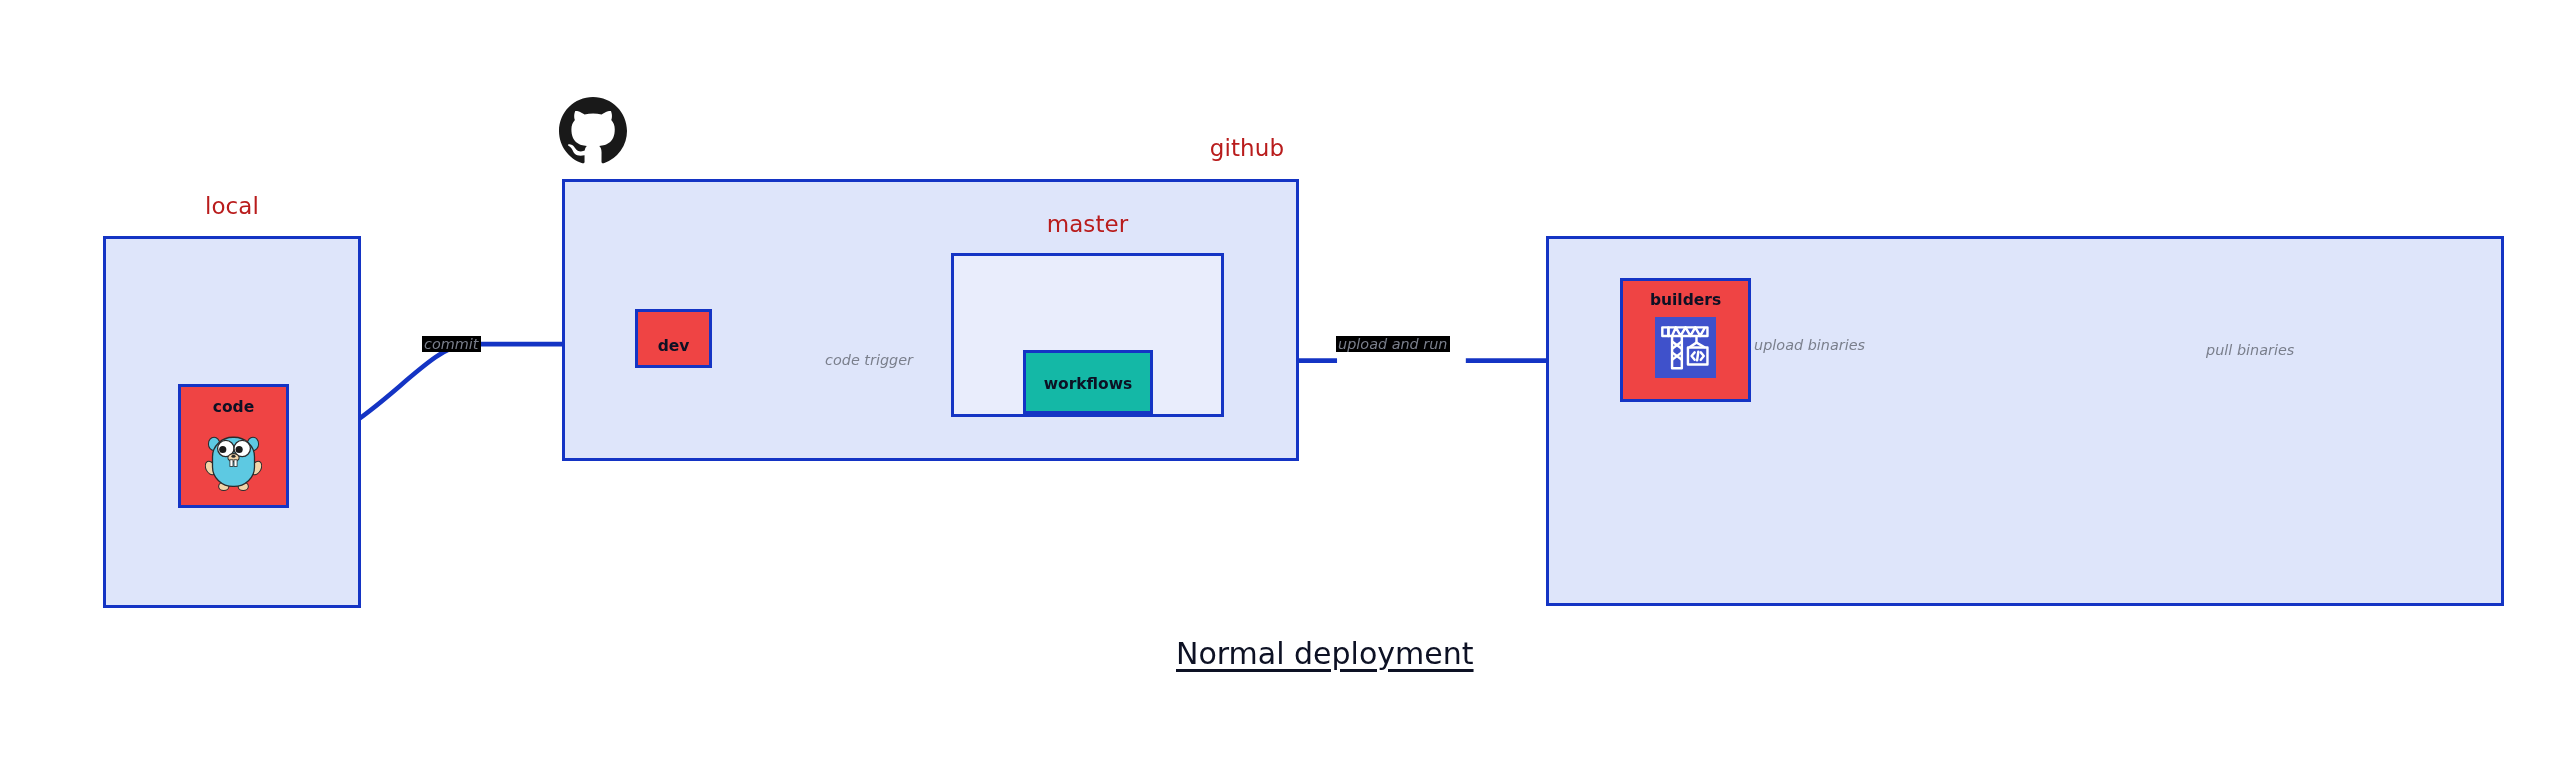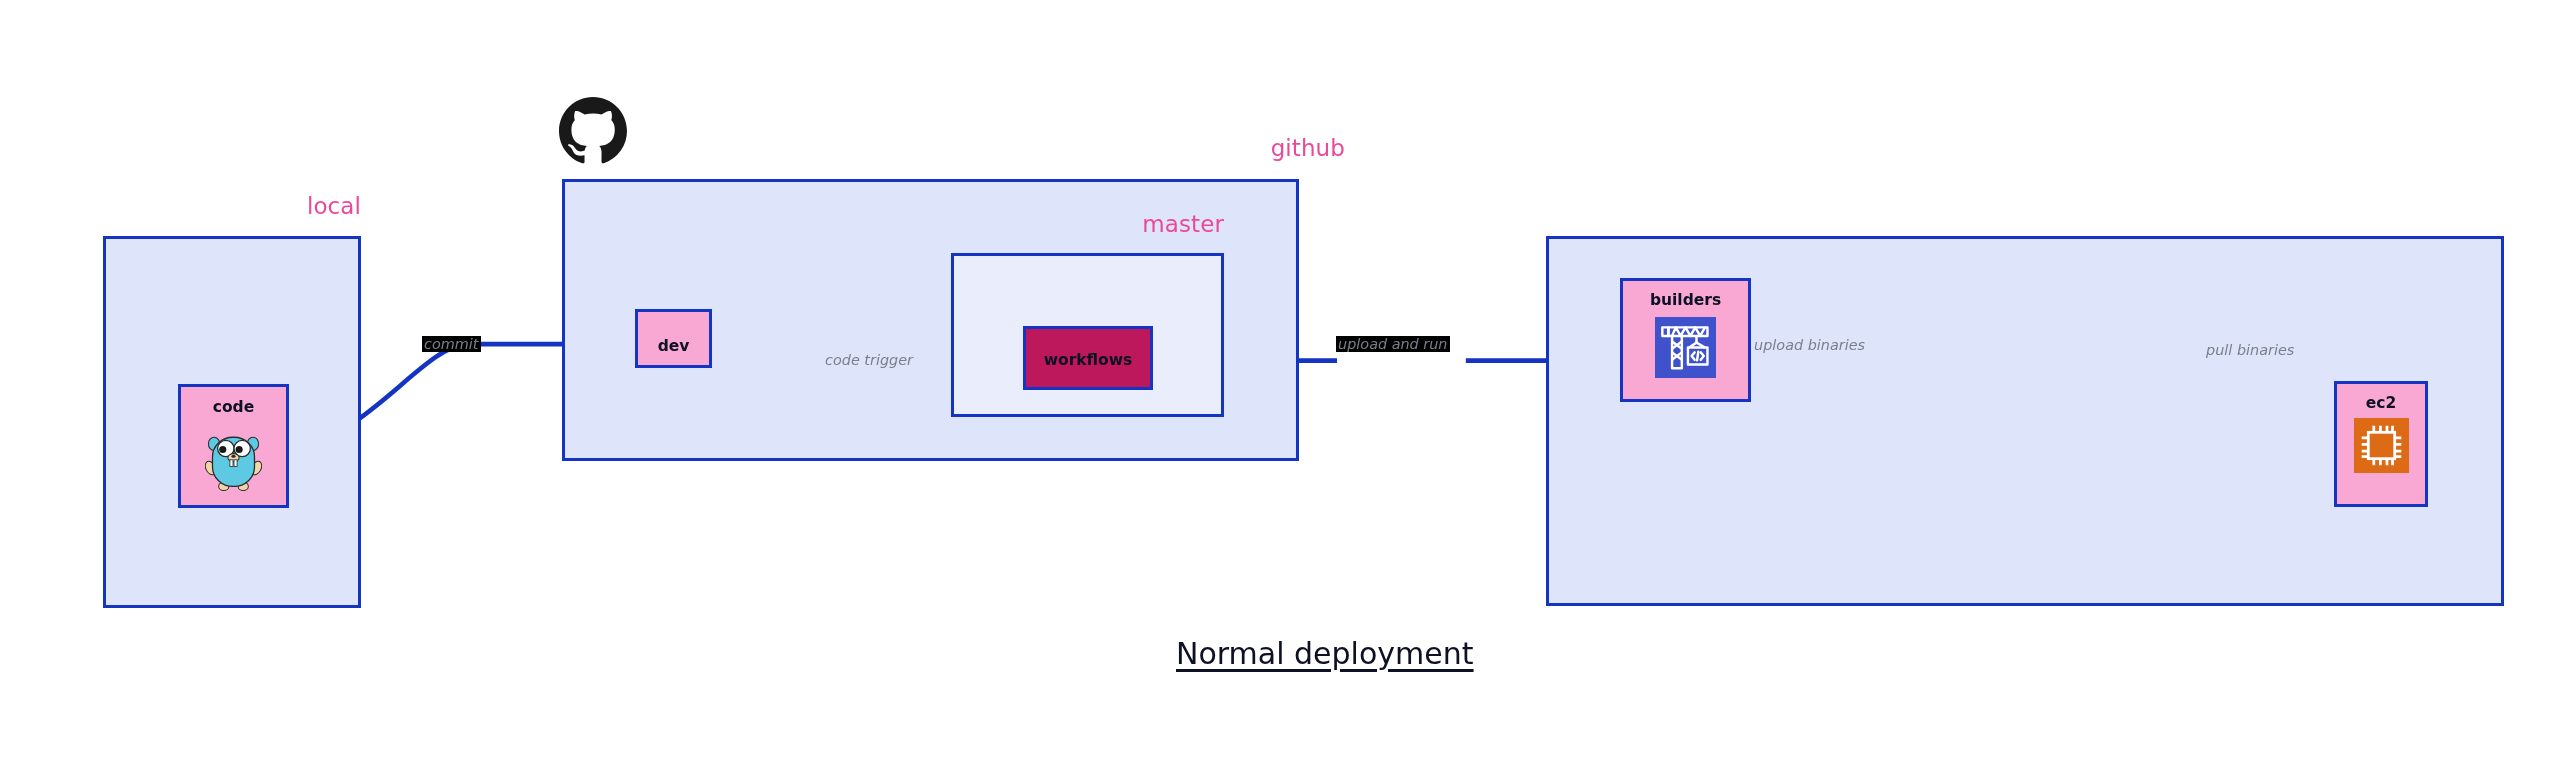--- a/index.html
+++ b/index.html
@@ -3,29 +3,29 @@
 <meta charset="utf-8">
 <style>
   html,body{margin:0;padding:0;background:#ffffff;}
   body{width:2604px;height:781px;position:relative;overflow:hidden;
        font-family:"DejaVu Sans","Liberation Sans",sans-serif;}
 
   #stage{position:absolute;left:0;top:0;width:2604px;height:781px;}
 
   
   .group{position:absolute;background:#dee5fa;border:3.1px solid #1434c4;box-sizing:border-box;}
-  .group-label{position:absolute;color:#ec4899;font-size:23px;font-weight:400;
-               letter-spacing:0.1px;white-space:nowrap;text-align:right;}
+  .group-label{position:absolute;color:#b91c1c;font-size:23px;font-weight:400;
+               letter-spacing:0.1px;white-space:nowrap;text-align:center;}
 
   
   .subgroup{position:absolute;background:#e9edfc;border:3.1px solid #1434c4;box-sizing:border-box;}
 
   
-  .node{position:absolute;background:#f9a8d4;border:3.1px solid #1434c4;box-sizing:border-box;}
-  .node.white{background:#be185d;}
+  .node{position:absolute;background:#ef4444;border:3.1px solid #1434c4;box-sizing:border-box;}
+  .node.white{background:#14b8a6;margin-top:24px;}
   .node-label{position:absolute;left:0;right:0;color:#0d1124;font-size:15.5px;
               font-weight:700;text-align:center;white-space:nowrap;}
 
   .icon-wrap{position:absolute;left:0;right:0;display:flex;justify-content:center;}
 
   
   .edge-label{position:absolute;color:#7a7f8c;font-size:14.4px;font-style:italic;
               white-space:nowrap;background:#000000;padding:0 2.1px;}
   .edge-label.on-group{background:#dee5fa;}
 
@@ -153,35 +153,20 @@
         <g fill="none" stroke="#ffffff" stroke-width="4" stroke-linecap="round" stroke-linejoin="round">
           <path d="M65 58 L60 64 L65 70"></path>
           <path d="M75 58 L80 64 L75 70"></path>
           <path d="M71 57 L69 71"></path>
         </g>
       </svg>
     </div>
   </div>
 
 
-  <div class="node" style="left:2334px;top:381px;width:94px;height:126px;">
-    <div class="node-label" style="top:10.3px;">ec2</div>
-    <div class="icon-wrap" style="top:34px;">
-      <svg width="55" height="55" viewBox="0 0 100 100">
-        <rect x="0" y="0" width="100" height="100" fill="#dd6b16"></rect>
-        <rect x="26" y="26" width="48" height="48" fill="none" stroke="#ffffff" stroke-width="5"></rect>
-        <g stroke="#ffffff" stroke-width="5" stroke-linecap="butt">
-          <path d="M36 26 L36 14 M48 26 L48 14 M60 26 L60 14 M70 26 L70 14"></path>
-          <path d="M36 74 L36 86 M48 74 L48 86 M60 74 L60 86 M70 74 L70 86"></path>
-          <path d="M26 36 L14 36 M26 48 L14 48 M26 60 L14 60 M26 70 L14 70"></path>
-          <path d="M74 36 L86 36 M74 48 L86 48 M74 60 L86 60 M74 70 L86 70"></path>
-        </g>
-      </svg>
-    </div>
-  </div>
 
   <div class="edge-label" style="left:422px;top:336px;">commit</div>
 
   <div class="edge-label on-group" style="left:823px;top:352px;">code trigger</div>
 
   <div class="edge-label" style="left:1336px;top:336px;">upload and run</div>
 
   <div class="edge-label on-group" style="left:1752px;top:337px;text-align:right;">upload binaries</div>
 
   <div class="edge-label on-group" style="left:2204px;top:342px;">pull binaries</div>

